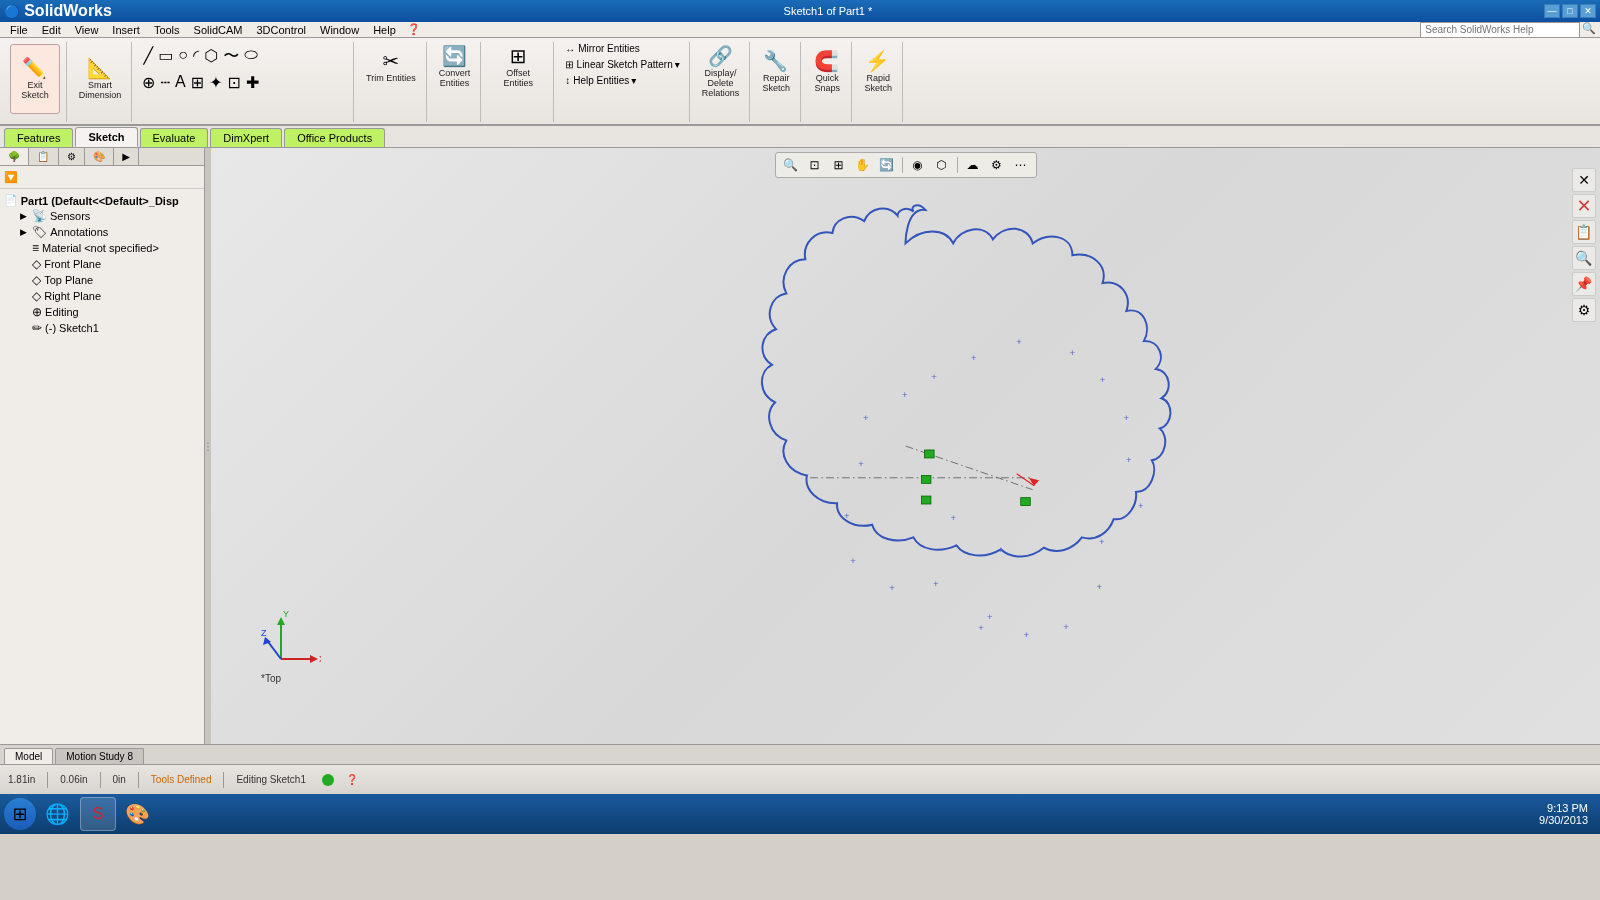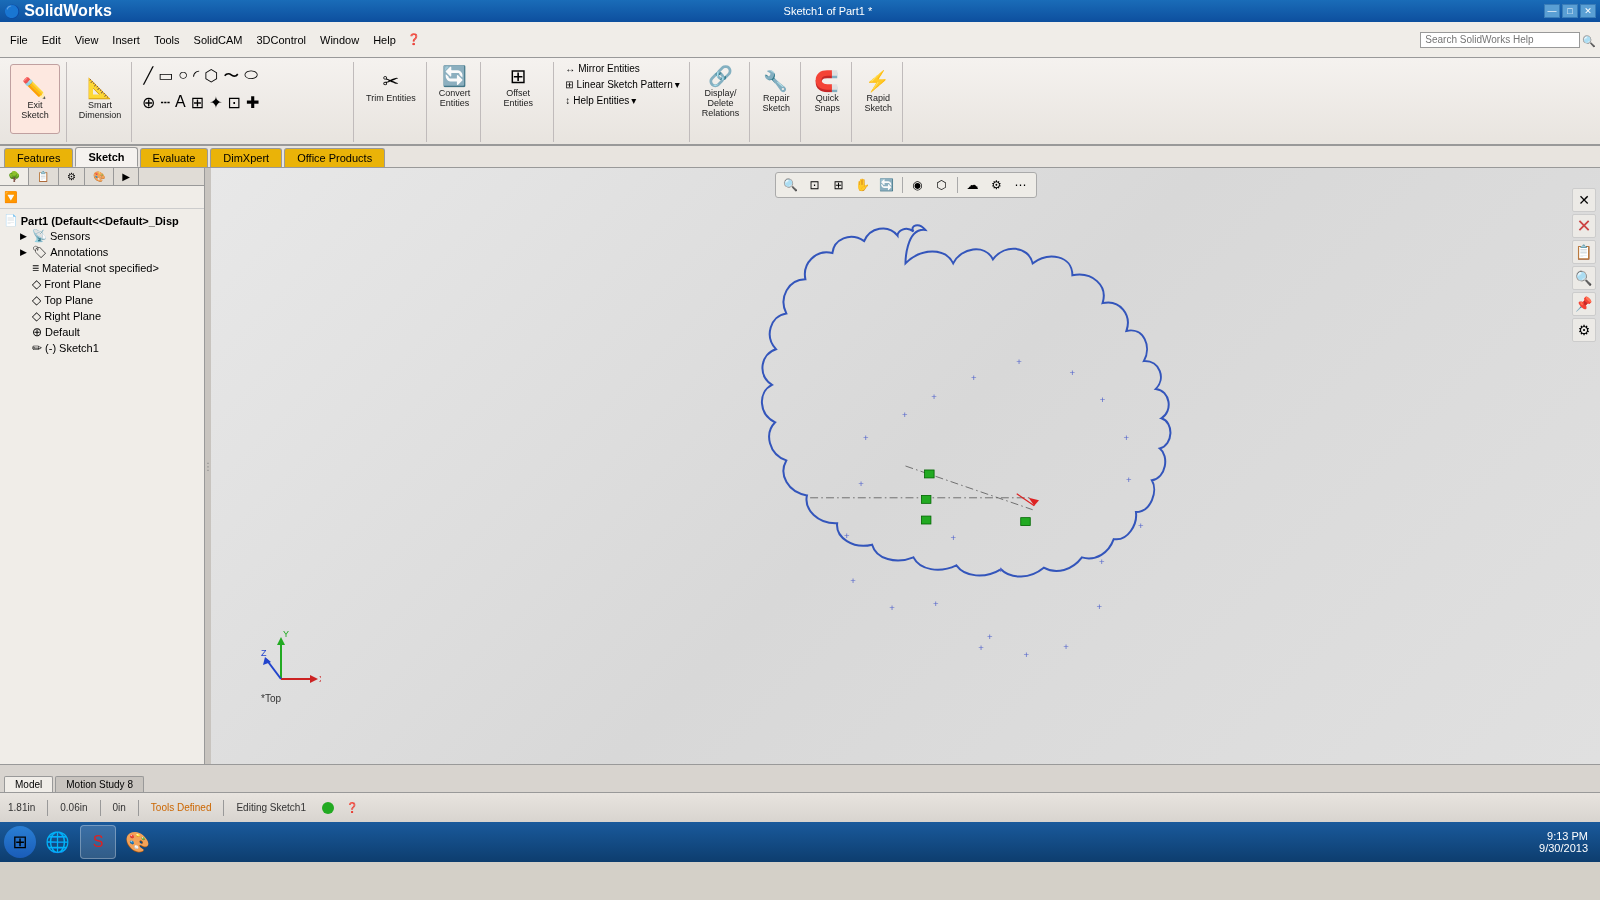--- a/index.html
+++ b/index.html
@@ -18,40 +18,40 @@
     #titlebar-left { display: flex; align-items: center; gap: 4px; }
     #titlebar-logo { font-weight: bold; font-size: 12px; color: white; }
     #titlebar-controls { display: flex; gap: 2px; }
     #titlebar-controls span {
       width: 16px; height: 14px; background: #5a9fd4; border: 1px solid #3a7db8;
       display: flex; align-items: center; justify-content: center; font-size: 9px; color: white; cursor: pointer;
     }
 
     
     #menubar {
-      height: 36px;
+      height: 16px;
       background: #f0ede8;
       border-bottom: 1px solid #999;
       display: flex;
       align-items: center;
       padding: 0 4px;
       gap: 2px;
     }
     .menu-item {
       padding: 2px 6px;
       font-size: 11px;
       cursor: pointer;
       color: #000;
     }
 
     
     #search-bar {
       margin-left: auto;
       display: flex;
-      align-items: flex-end;
+      align-items: flex-start;
       gap: 2px;
     }
     #search-input {
       width: 160px; height: 16px; font-size: 10px;
       border: 1px solid #999; padding: 0 4px;
       background: white;
     }
 
     
     #toolbar {
@@ -100,21 +100,21 @@
       display: flex;
       align-items: flex-end;
       padding: 0 4px;
     }
     .tab {
       padding: 3px 12px;
       font-size: 11px;
       cursor: pointer;
       border: 1px solid #999;
       border-bottom: none;
-      background: #eab308;
+      background: #bef264;
       margin-right: 2px;
       border-radius: 3px 3px 0 0;
     }
     .tab.active {
       background: #f5f2ef;
       font-weight: bold;
       border-bottom: 1px solid #f5f2ef;
     }
 
     
@@ -244,21 +244,21 @@
 
     
     #coord-axes {
       position: absolute;
       bottom: 40px;
       left: 40px;
     }
 
     
     #bottom-tabs {
-      height: 28px;
+      height: 20px;
       background: #d8d4cf;
       border-top: 1px solid #999;
       display: flex;
       align-items: flex-end;
       padding: 0 4px;
     }
     .bottom-tab {
       padding: 2px 10px;
       font-size: 10px;
       cursor: pointer;
@@ -513,21 +513,21 @@
 
       <div class="tree-item" style="padding-left:20px;">
         <span class="tree-expand" style="visibility:hidden;">▶</span>
         <span class="tree-icon">◇</span>
         <span>Right Plane</span>
       </div>
 
       <div class="tree-item" style="padding-left:20px;">
         <span class="tree-expand" style="visibility:hidden;">▶</span>
         <span class="tree-icon">⊕</span>
-        <span>Default</span>
+        <span>Editing</span>
       </div>
 
       <div class="tree-item" style="padding-left:20px;">
         <span class="tree-expand" style="visibility:hidden;">▶</span>
         <span class="tree-icon">✏</span>
         <span>(-) Sketch1</span>
       </div>
     </div>
   </div>
 

